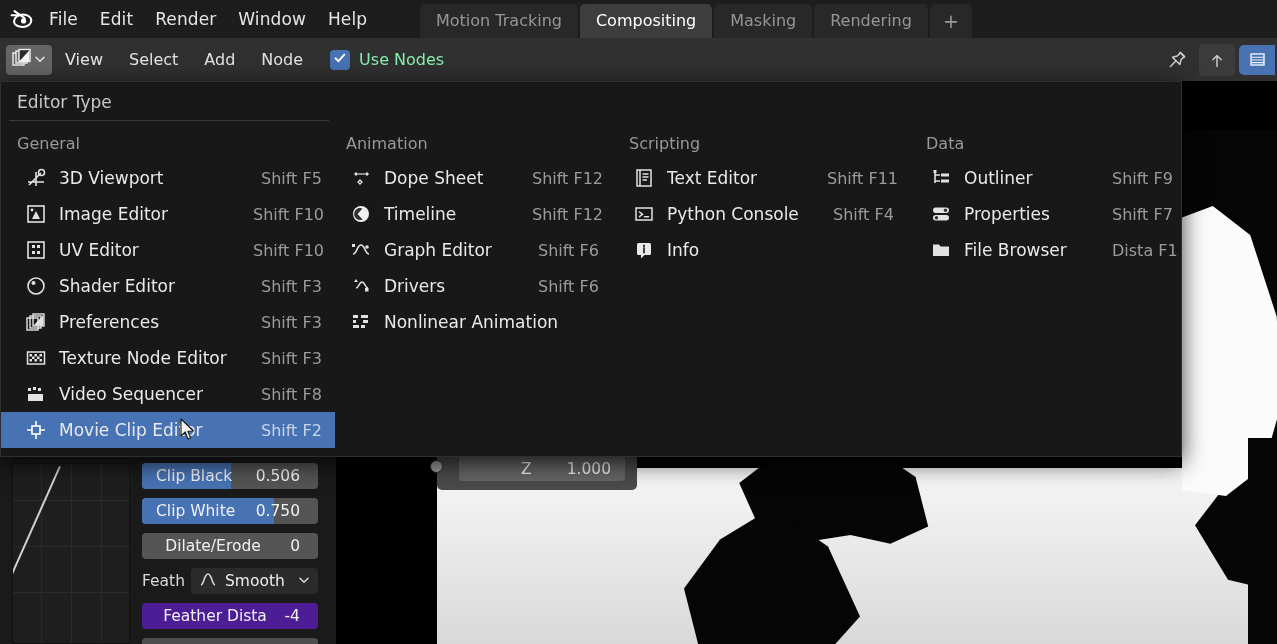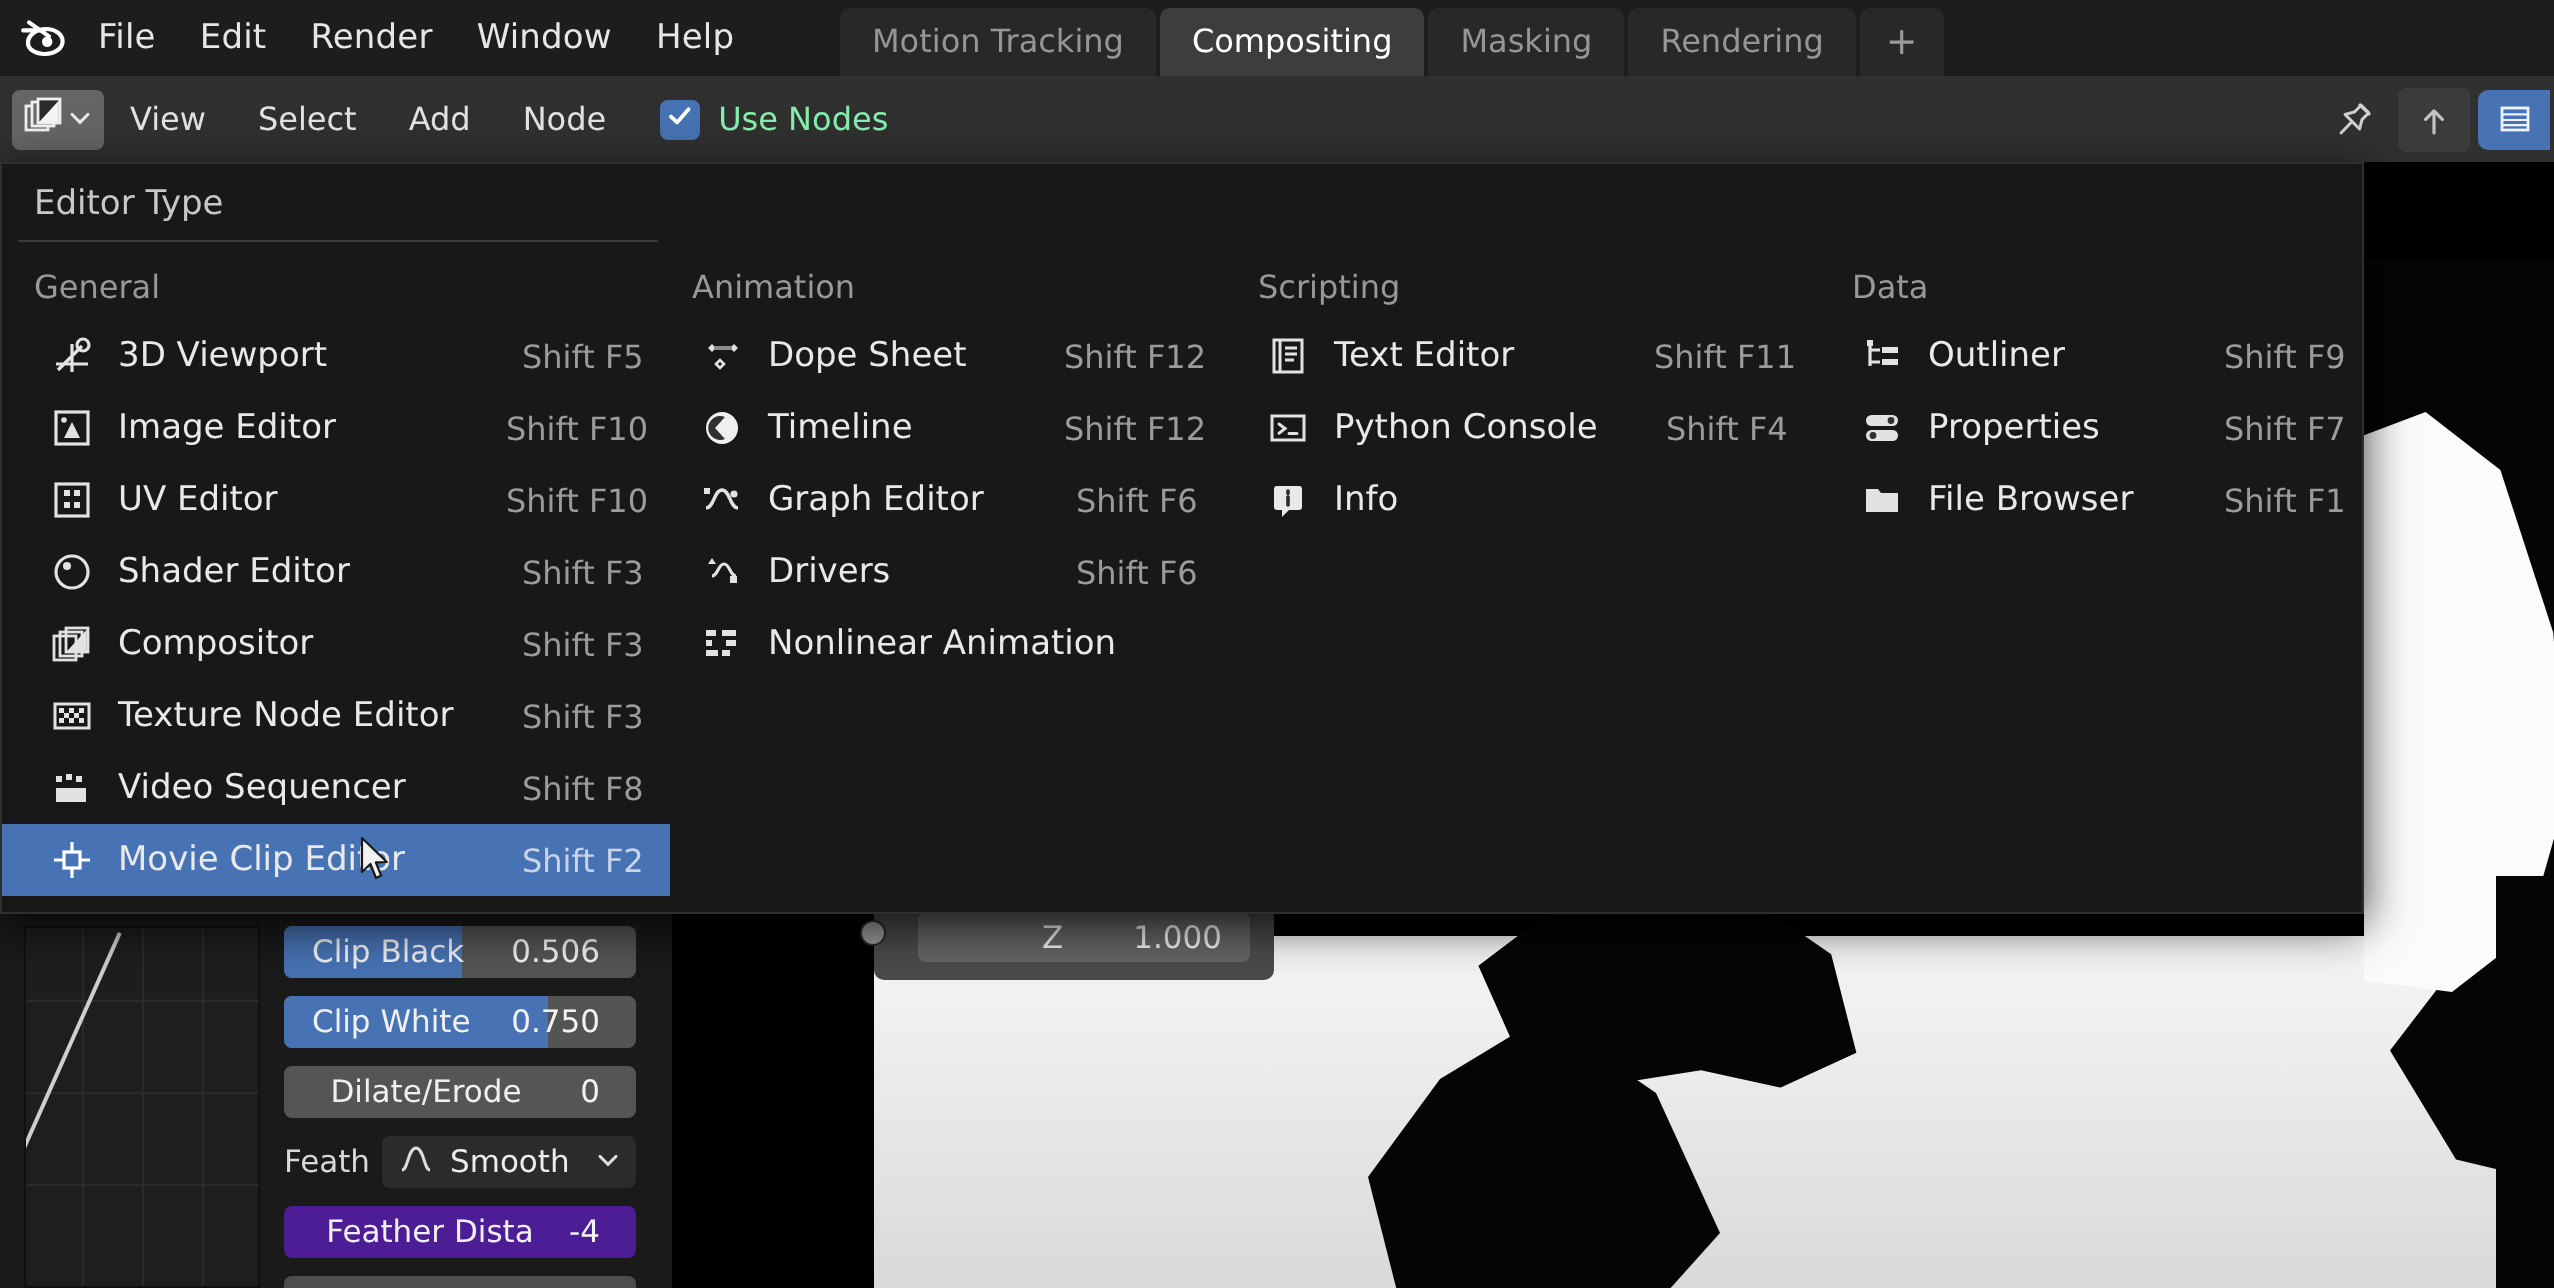--- a/index.html
+++ b/index.html
@@ -353,21 +353,21 @@
 
       <div class="menu-row">
         <span class="mi-icon">
           <svg width="22" height="22" viewBox="0 0 22 22">
               <rect x="2" y="7" width="11" height="12" fill="none" stroke="#e2e2e2" stroke-width="1.4"></rect>
               <rect x="5" y="5" width="11" height="12" fill="none" stroke="#e2e2e2" stroke-width="1.4"></rect>
               <rect x="8" y="3" width="11" height="12" fill="none" stroke="#e2e2e2" stroke-width="1.4"></rect>
               <path d="M8.6 14.5 L18.4 3.8 L18.4 14.5 Z" fill="#e2e2e2"></path>
             </svg>
         </span>
-        <span class="mi-label">Compositor</span>
+        <span class="mi-label">Preferences</span>
         <span class="mi-short" style="left:250px;">Shift F3</span>
       </div>
 
       <div class="menu-row">
         <span class="mi-icon">
           <svg width="22" height="22" viewBox="0 0 22 22">
               <rect x="2.5" y="5" width="17" height="12" fill="none" stroke="#e2e2e2" stroke-width="1.5"></rect>
           <rect x="4.5" y="7" width="2.5" height="2.5" fill="#e2e2e2"></rect>
               <rect x="9.5" y="7" width="2.5" height="2.5" fill="#e2e2e2"></rect>
               <rect x="14.5" y="7" width="2.5" height="2.5" fill="#e2e2e2"></rect>
@@ -541,21 +541,21 @@
         <span class="mi-short" style="left:186px;">Shift F7</span>
       </div>
 
       <div class="menu-row" style="padding-left:0;">
         <span class="mi-icon">
           <svg width="22" height="22" viewBox="0 0 22 22">
               <path d="M3 5.5 H9 L10.5 7.5 H19 V17 H3 Z" fill="#e2e2e2"></path>
             </svg>
         </span>
         <span class="mi-label">File Browser</span>
-        <span class="mi-short" style="left:186px;">Shift F1</span>
+        <span class="mi-short" style="left:186px;">Dista F1</span>
       </div>
 
     </div>
   </div>
 
   <div class="cursor">
     <svg width="16" height="24" viewBox="0 0 16 24">
       <path d="M1 1 L1 18 L5.2 14 L8 21 L10.6 19.8 L7.9 13.2 L13.4 13 Z" fill="#f2f2f2" stroke="#1a1a1a" stroke-width="1.1" stroke-linejoin="round"></path>
     </svg>
   </div>

